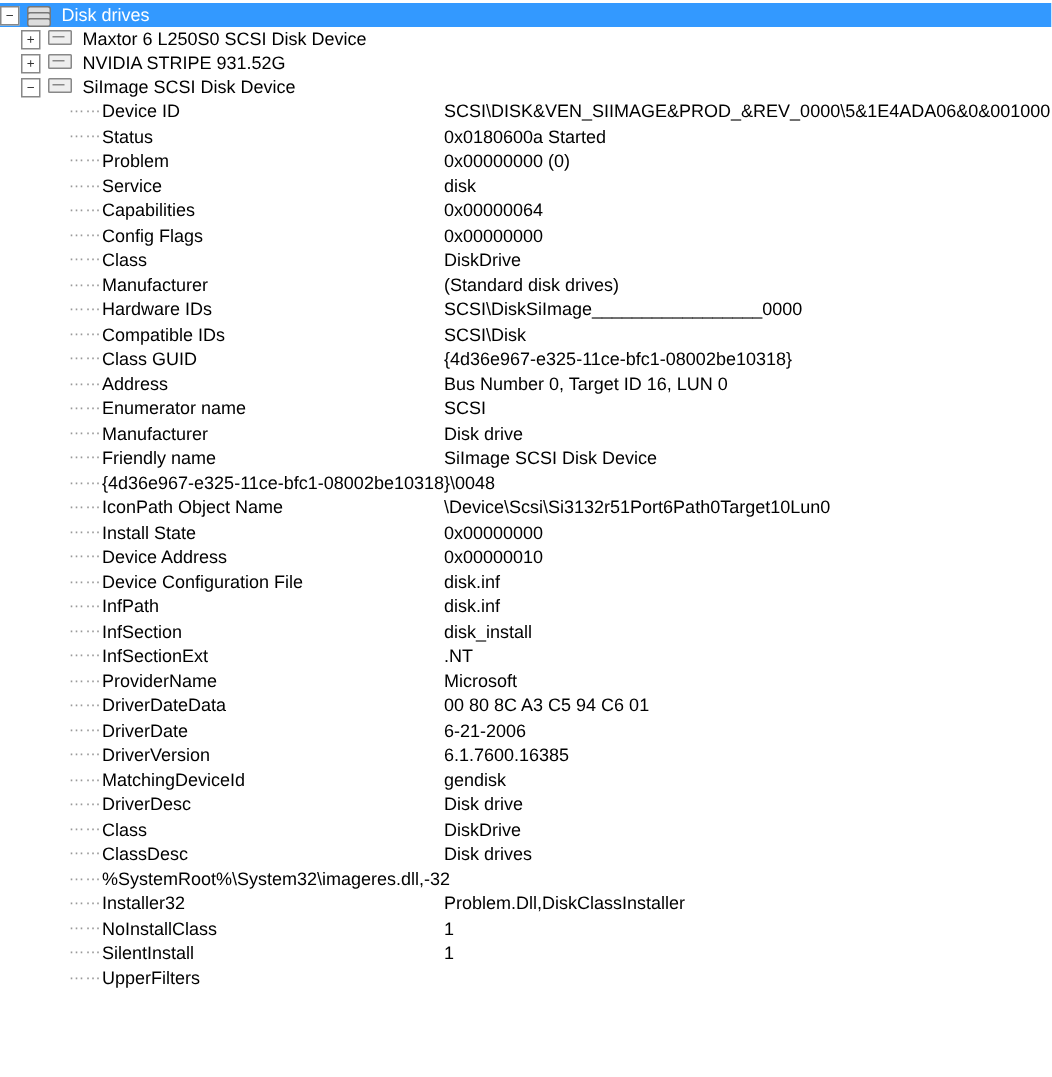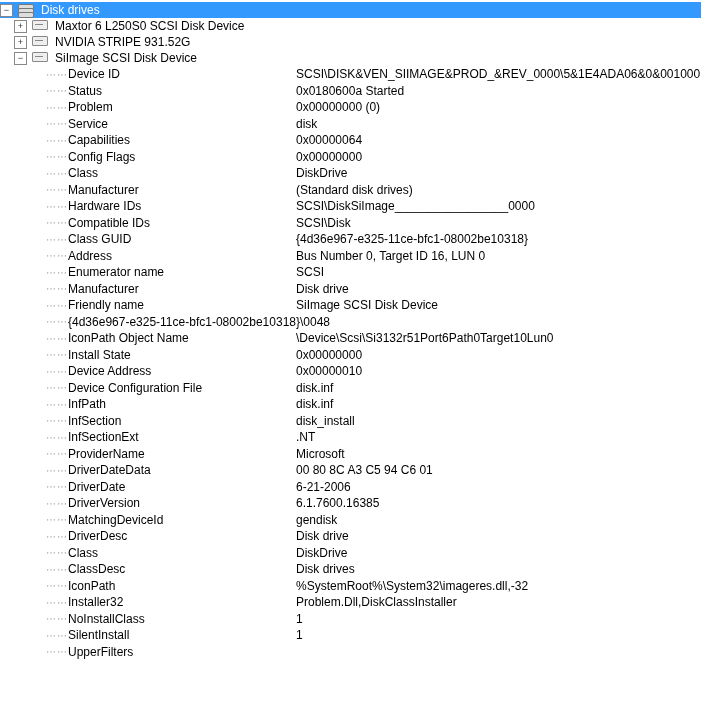--- a/index.html
+++ b/index.html
@@ -312,21 +312,20 @@
         <span class="key-col">Class</span>
         <span class="val-col">DiskDrive</span>
       </div>
       <div class="prop-row">
         <span class="dots-col">⋯⋯</span>
         <span class="key-col">ClassDesc</span>
         <span class="val-col">Disk drives</span>
       </div>
       <div class="prop-row">
         <span class="dots-col">⋯⋯</span>
-        <span class="key-col">IconPath</span>
         <span class="val-col">%SystemRoot%\System32\imageres.dll,-32</span>
       </div>
       <div class="prop-row">
         <span class="dots-col">⋯⋯</span>
         <span class="key-col">Installer32</span>
         <span class="val-col">Problem.Dll,DiskClassInstaller</span>
       </div>
       <div class="prop-row">
         <span class="dots-col">⋯⋯</span>
         <span class="key-col">NoInstallClass</span>

